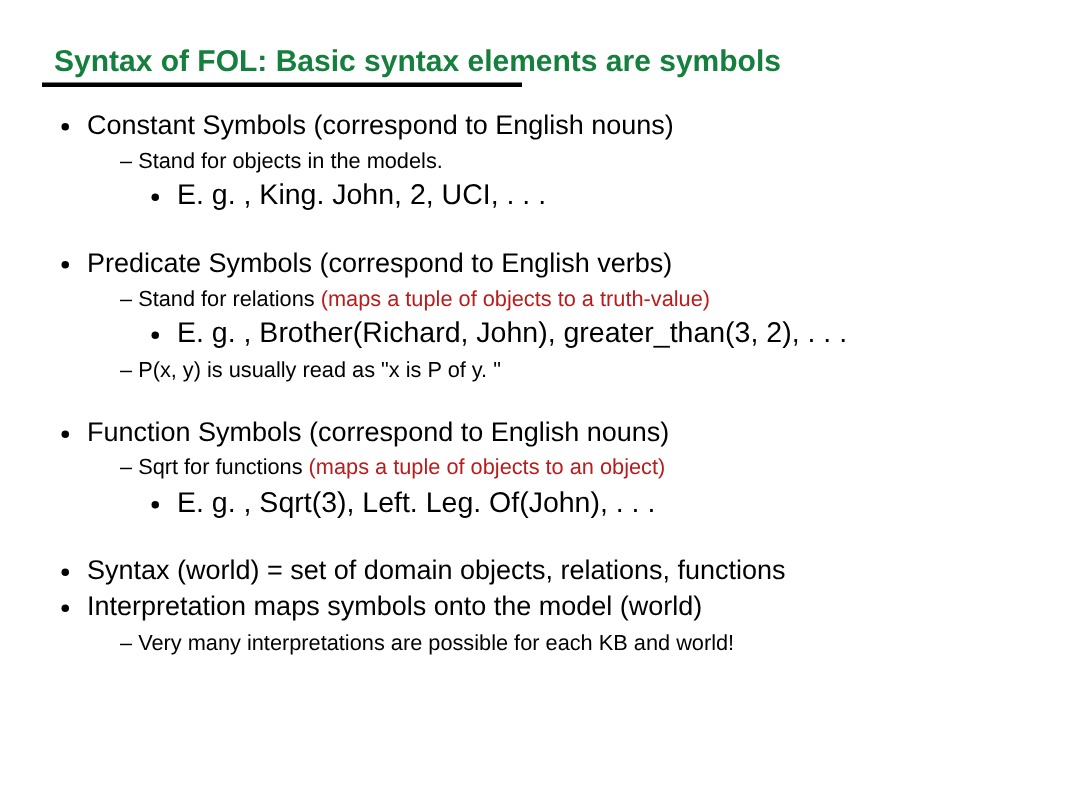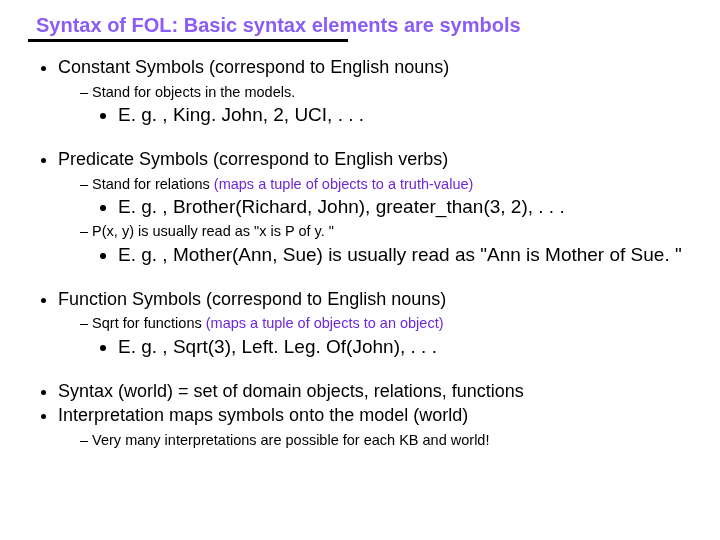--- a/index.html
+++ b/index.html
@@ -12,22 +12,22 @@
     color: #000;
     overflow: hidden;
   }
   .slide {
     padding: 14px 28px 10px 28px;
     box-sizing: border-box;
   }
   .title {
     font-size: 20px;
     font-weight: bold;
-    color: #8b5cf6;
-    margin: 0 0 2px 8px;
+    color: #15803d;
+    margin: 16px 0 2px 8px;
   }
   .title-rule {
     width: 320px;
     height: 3px;
     background: #000;
     margin: 0 0 14px 0;
   }
   ul.lvl1 {
     list-style: disc;
     margin: 0 0 0 0;
@@ -57,21 +57,21 @@
     padding-left: 38px;
   }
   ul.lvl3 > li {
     font-size: 19px;
     margin-bottom: 2px;
     line-height: 1.3;
   }
   .gap {
     height: 18px;
   }
-  .red { color: #6d28d9; }
+  .red { color: #b91c1c; }
   b { font-weight: normal; }
 </style>
 </head>
 <body>
 
 <div class="slide">
   <div class="title">Syntax of FOL: Basic syntax elements are symbols</div>
   <div class="title-rule"></div>
 
   <ul class="lvl1">
@@ -92,23 +92,20 @@
   <ul class="lvl1">
     <li>
       <b>Predicate</b><span> Symbols (correspond to English verbs)</span>
       <ul class="lvl2">
         <li><span>Stand for relations </span><span class="red">(maps a tuple of objects to a truth-value)</span>
           <ul class="lvl3">
             <li>E. g. , Brother(Richard, John), greater_than(3, 2), . . .</li>
           </ul>
         </li>
         <li><span>P(x, y) is usually read as "x is P of y. "</span>
-          <ul class="lvl3">
-            <li>E. g. , Mother(Ann, Sue) is usually read as "Ann is Mother of Sue. "</li>
-          </ul>
         </li>
       </ul>
     </li>
   </ul>
 
   <div class="gap"></div>
 
   <ul class="lvl1">
     <li>
       <b>Function</b><span> Symbols (correspond to English nouns)</span>

